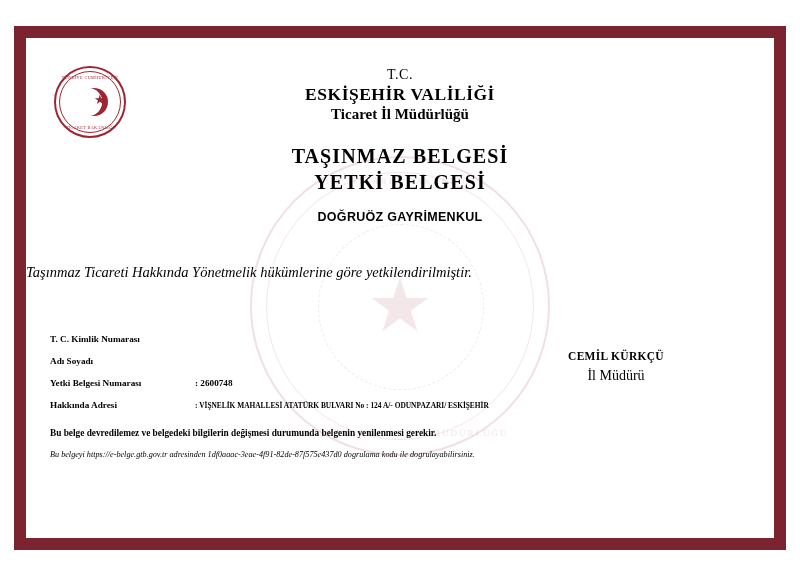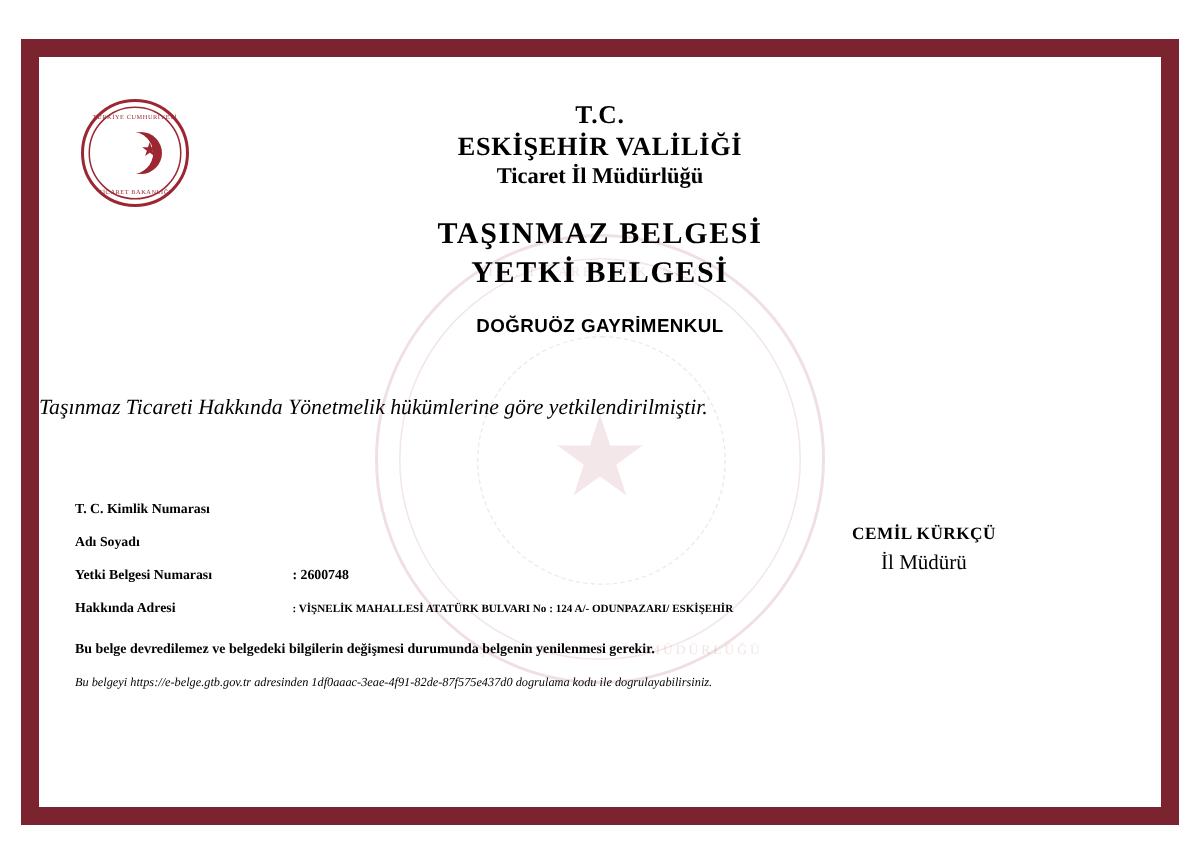--- a/index.html
+++ b/index.html
@@ -186,22 +186,22 @@
 
   
   .header {
     position: absolute;
     left: 0;
     top: 28px;
     width: 748px;
     text-align: center;
   }
   .hdr-tc {
-    font-size: 17px;
-    font-weight: bold;
+    font-size: 14px;
+    font-weight: normal;
     letter-spacing: 0.5px;
     line-height: 1.25;
   }
   .hdr-city {
     font-size: 17.5px;
     font-weight: bold;
     letter-spacing: 0.5px;
     line-height: 1.25;
   }
   .hdr-dept {

